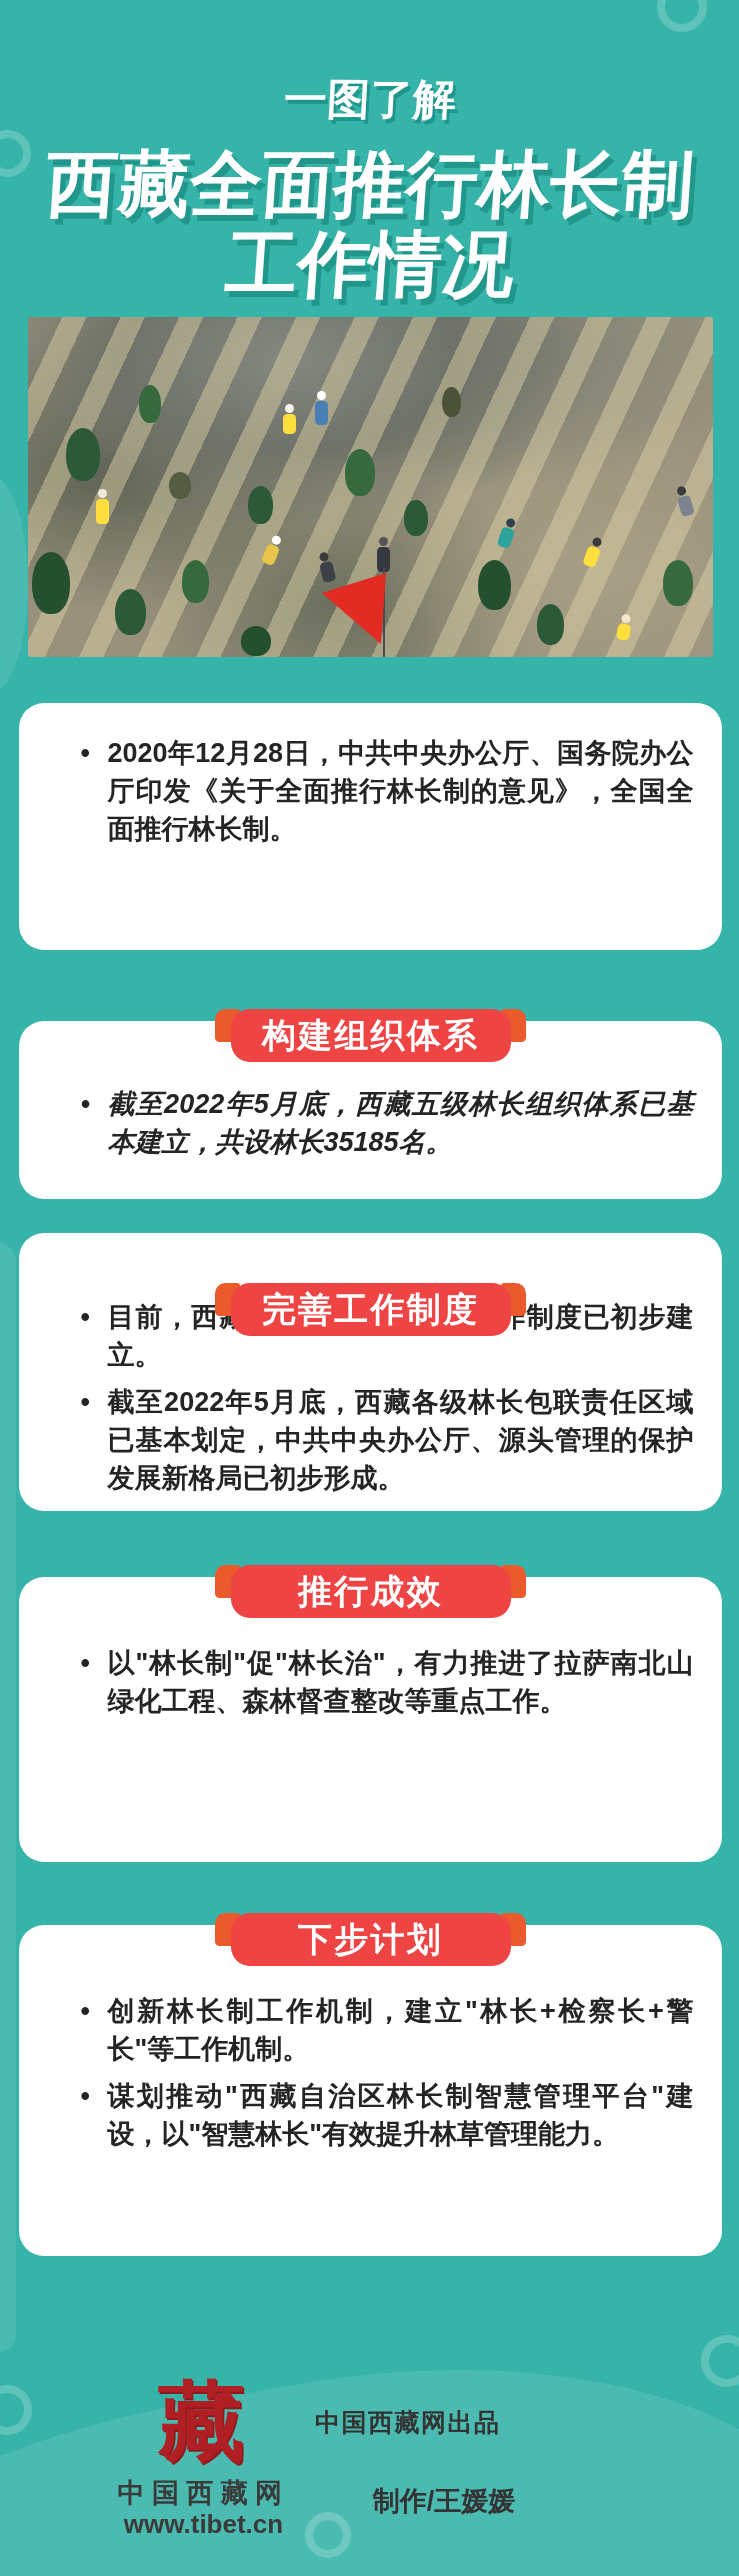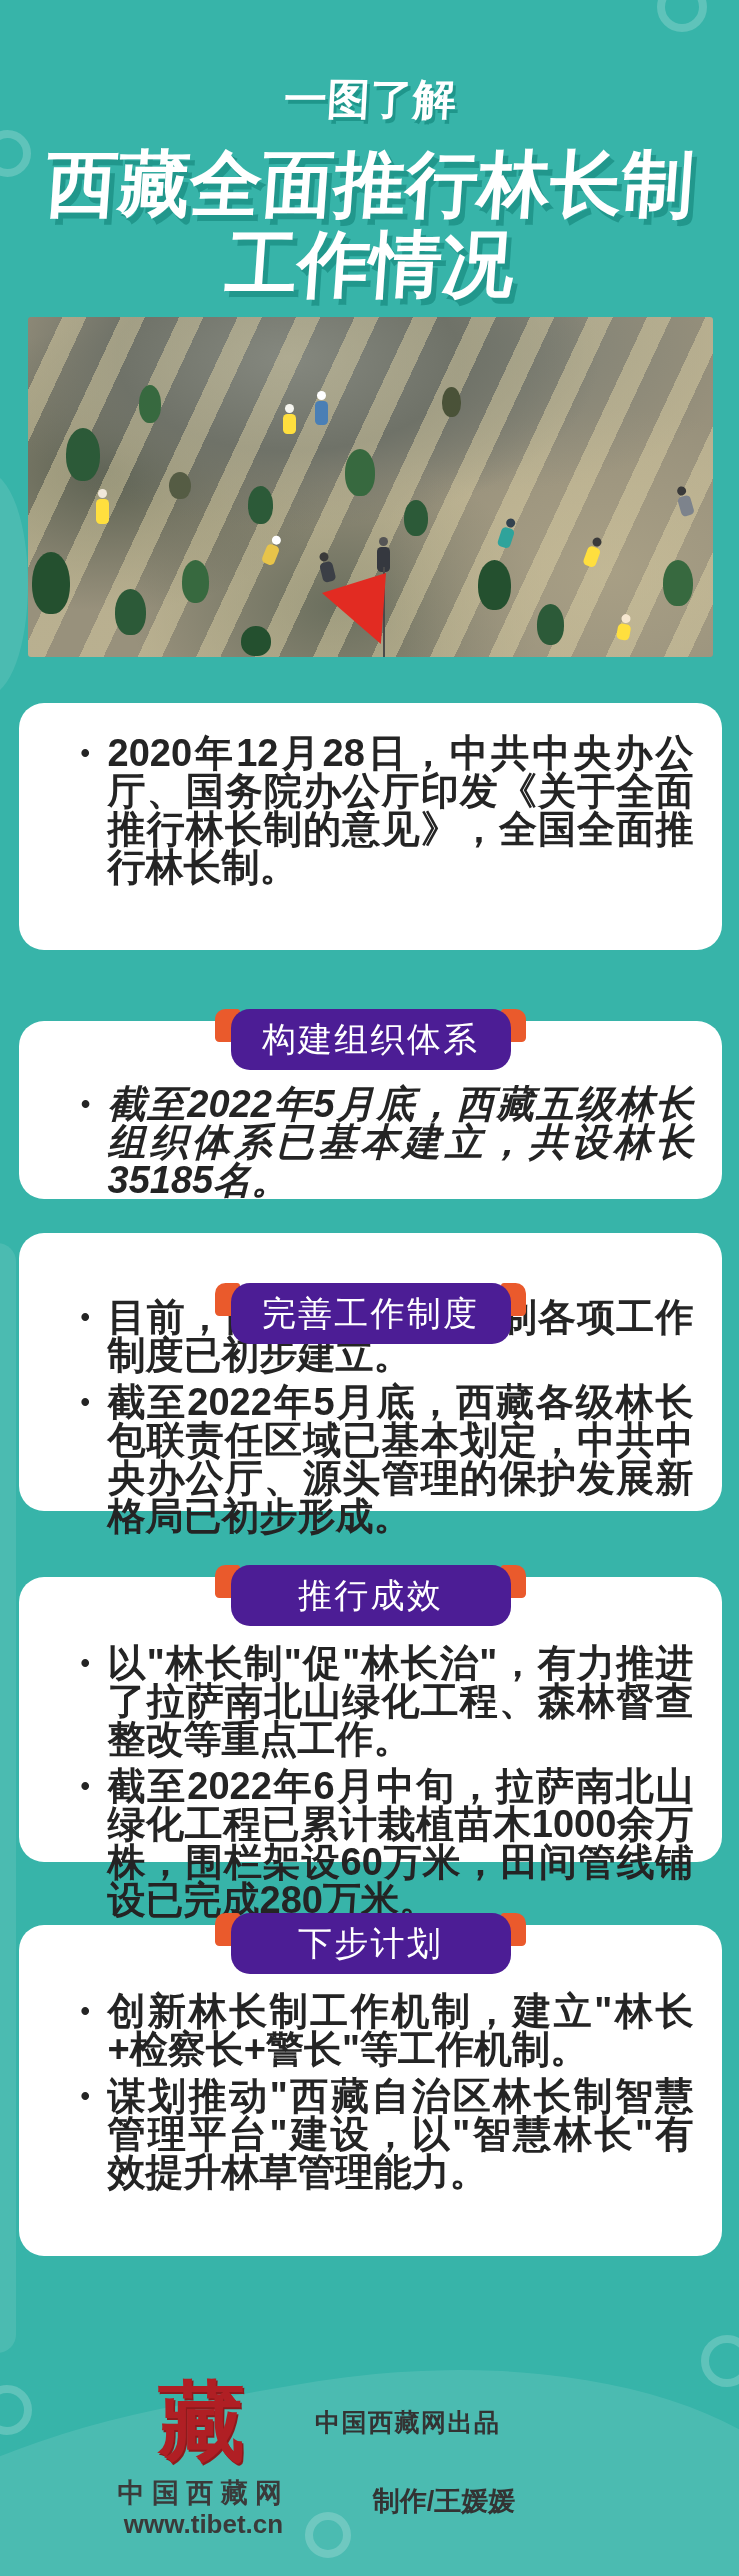--- a/index.html
+++ b/index.html
@@ -46,37 +46,37 @@
   .person .torso{width:13.3px;height:20px;border-radius:4.4px;}
   .flag-pole{position:absolute;width:2.2px;background:#4a4a4a;}
   .flag-cloth{position:absolute;background:#e22b22;clip-path:polygon(100% 0, 92% 100%, 0 28%);}
   
   .card{
     position:absolute;left:18.5px;width:703px;background:#ffffff;border-radius:25px;
   }
   .bullets{margin:0;padding:0;list-style:none;}
   .bullets li{
     position:relative;margin:0 28px 9px 89px;
-    font-size:38px;line-height:38px;color:#242424;font-weight:600;
+    font-size:27px;line-height:38px;color:#242424;font-weight:600;
     text-align:justify;
   }
   .bullets li::before{
     content:"•";position:absolute;left:-27px;top:0;
     font-size:27px;color:#242424;
   }
   
   .ribbon{position:absolute;left:215px;width:311px;height:61px;}
   .ribbon .fold{position:absolute;top:0;width:25px;height:33px;background:#ea5a2c;}
   .ribbon .fold.left{left:0;border-radius:10.4px 3px 0 4.4px;}
   .ribbon .fold.right{right:0;border-radius:3px 10.4px 4.4px 0;}
   .ribbon .body{
-    position:absolute;left:15.5px;top:0;width:280px;height:61px;
-    background:#4c1d95;border-radius:19px;
+    position:absolute;left:15.5px;top:0;width:280px;height:53px;
+    background:#ef4444;border-radius:19px;
     display:flex;align-items:center;justify-content:center;
-    font-size:34px;font-weight:400;color:#ffffff;letter-spacing:2.2px;
+    font-size:34px;font-weight:700;color:#ffffff;letter-spacing:2.2px;
   }
   
   .logo-glyph{
     position:absolute;left:148px;top:2376px;width:107px;height:92px;
     font-size:87px;line-height:92px;font-weight:900;color:#b01f24;
     text-align:center;text-shadow:1.5px 1.5px 0 #8e1a1c;
   }
   .logo-name{
     position:absolute;left:111px;top:2475px;width:185px;text-align:center;
     font-size:27px;font-weight:700;color:#3a3a3a;letter-spacing:7.4px;
@@ -198,21 +198,20 @@
 </div>
 <div class="ribbon" style="top:1283px;">
   <div class="fold left"></div>
   <div class="fold right"></div>
   <div class="body">完善工作制度</div>
 </div>
 
 <div class="card" style="top:1577px;height:285px;">
   <ul class="bullets" style="padding-top:67px;">
     <li>以"林长制"促"林长治"，有力推进了拉萨南北山绿化工程、森林督查整改等重点工作。</li>
-    <li>截至2022年6月中旬，拉萨南北山绿化工程已累计栽植苗木1000余万株，围栏架设60万米，田间管线铺设已完成280万米。</li>
   </ul>
 </div>
 <div class="ribbon" style="top:1565px;">
   <div class="fold left"></div>
   <div class="fold right"></div>
   <div class="body">推行成效</div>
 </div>
 
 <div class="card" style="top:1925px;height:331px;">
   <ul class="bullets" style="padding-top:67px;">

